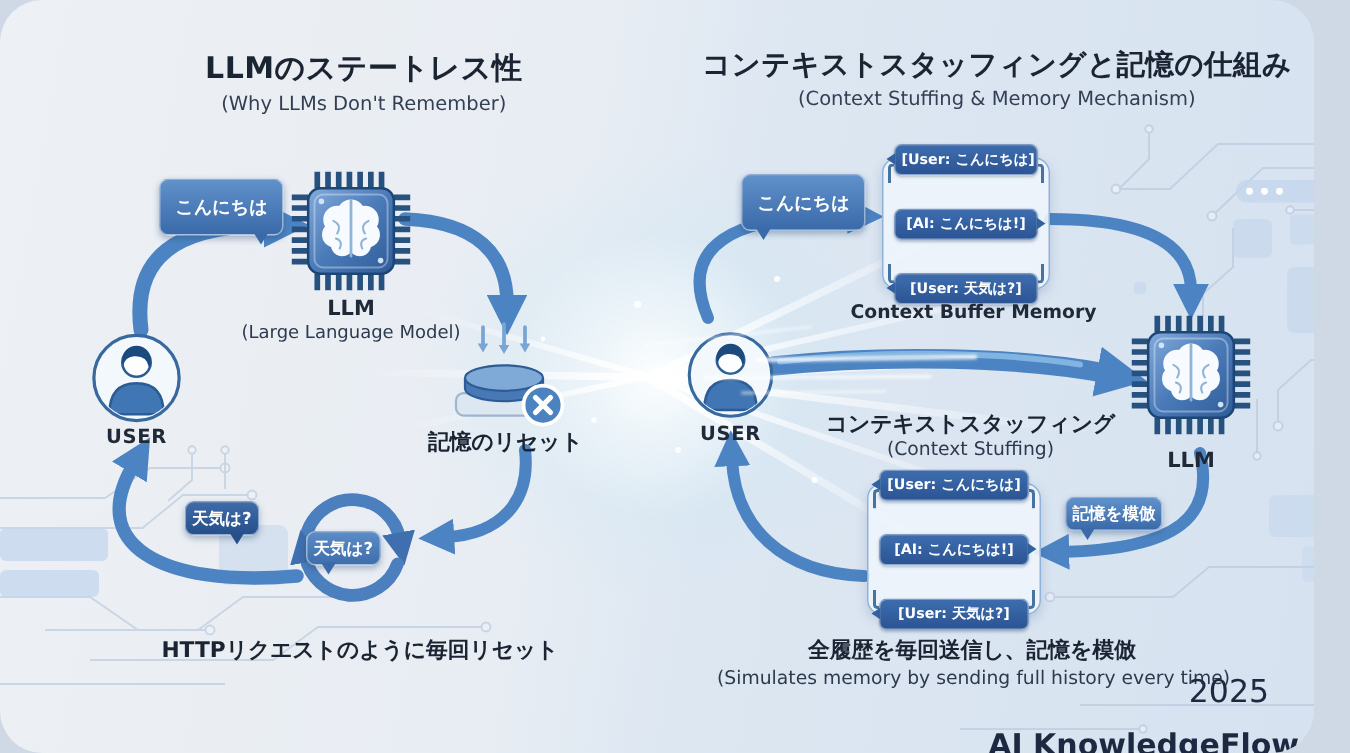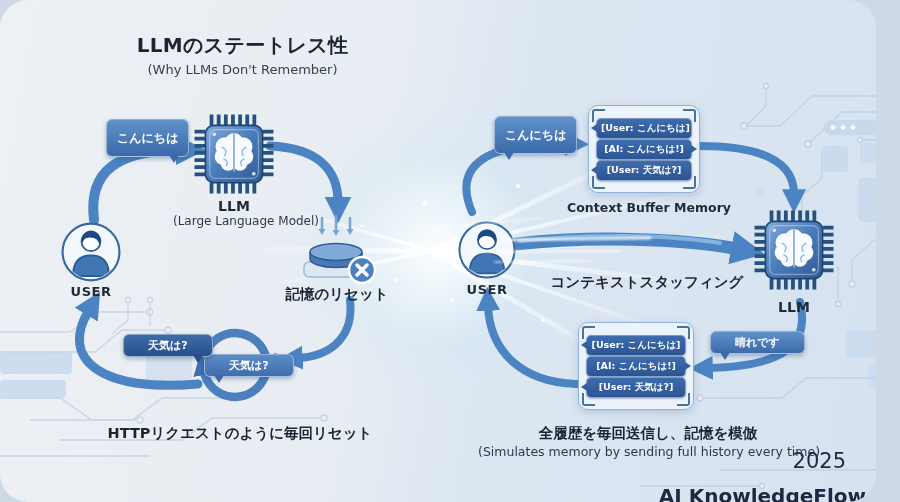--- a/index.html
+++ b/index.html
@@ -8,36 +8,36 @@
   svg{display:block}
   .abs{position:absolute}
   
   .hdr{position:absolute;text-align:center}
   .hdr .t{font-weight:bold;color:#1b2433;letter-spacing:.3px}
   .hdr .s{color:#333f53;margin-top:3px}
   
   .cap-jp{position:absolute;text-align:center;font-weight:bold;color:#1b2433;font-size:14.5px;white-space:nowrap}
   .cap-en{position:absolute;text-align:center;color:#2d3a4e;font-size:12.5px;white-space:nowrap}
   .lbl{position:absolute;text-align:center;font-weight:bold;color:#1f2937;white-space:nowrap}
-  .sublbl{position:absolute;text-align:right;color:#2d3a4e;white-space:nowrap}
+  .sublbl{position:absolute;text-align:center;color:#2d3a4e;white-space:nowrap}
   
   .bubble{position:absolute;color:#fff;font-weight:bold;font-size:12px;line-height:1;
     padding:12px 10px;border-radius:6px;white-space:nowrap;
     background:linear-gradient(180deg,#6091ca,#3a6aa9);
     border:1px solid rgba(255,255,255,.45);
     box-shadow:0 2px 4px rgba(35,65,105,.35)}
   .bubble.dark{background:linear-gradient(180deg,#3f6ba8,#27508b)}
-  .bubble.small{font-size:11px;padding:5px 24px}
+  .bubble.small{font-size:11px;padding:5px 4px}
   .bubble::after{content:"";position:absolute;bottom:-7px;border:5px solid transparent;border-top:8px solid #3a6aa9;border-bottom:0}
   .bubble.dark::after{border-top-color:#27508b}
   .tail-bl::after{left:9px}
   .tail-br::after{right:9px}
   
   .membox{position:absolute;background:rgba(238,244,251,.92);border:1.5px solid #8fb2d8;border-radius:10px;
-    box-shadow:0 3px 8px rgba(55,85,135,.22);display:flex;flex-direction:column;justify-content:center;gap:0;padding:10px 7px;box-sizing:border-box}
+    box-shadow:0 3px 8px rgba(55,85,135,.22);display:flex;flex-direction:column;justify-content:center;gap:22px;padding:10px 7px;box-sizing:border-box}
   .pill{position:relative;color:#fff;font-size:9.5px;font-weight:bold;text-align:center;white-space:nowrap;
     background:linear-gradient(180deg,#3d6dae,#2c5493);border:1px solid rgba(255,255,255,.4);
     border-radius:5px;padding:3px 4px;box-shadow:0 1px 2px rgba(30,55,95,.3)}
   .pill.tl::before{content:"";position:absolute;left:-6px;top:50%;transform:translateY(-50%);
     border:4px solid transparent;border-right:6px solid #33609f;border-left:0}
   .pill.tr::before{content:"";position:absolute;right:-6px;top:50%;transform:translateY(-50%);
     border:4px solid transparent;border-left:6px solid #33609f;border-right:0}
   .crn{position:absolute;width:11px;height:11px;border:2.5px solid #47749f;pointer-events:none}
   .crn.tl{top:3px;left:3px;border-right:0;border-bottom:0;border-radius:3px 0 0 0}
   .crn.tr{top:3px;right:3px;border-left:0;border-bottom:0;border-radius:0 3px 0 0}
@@ -194,20 +194,24 @@
       <path d="M800 302 C810 344 786 366 708 368" stroke-width="8" marker-end="url(#mA)"></path>
       <path d="M576 384 C522 382 490 352 488 306" stroke-width="8" marker-end="url(#mA)"></path>
     </g>
     <path d="M520 241 C590 233 670 235 720 243" stroke="#8fc0e8" stroke-width="4" fill="none" stroke-linecap="round" opacity=".8"></path>
   </svg>
 
   <div class="hdr" style="left:50px;top:32px;width:385px">
     <div class="t" style="font-size:20px">LLMのステートレス性</div>
     <div class="s" style="font-size:13px">(Why LLMs Don't Remember)</div>
   </div>
+  <div class="hdr" style="left:452px;top:30px;width:425px">
+    <div class="t" style="font-size:19px">コンテキストスタッフィングと記憶の仕組み</div>
+    <div class="s" style="font-size:13px">(Context Stuffing &amp; Memory Mechanism)</div>
+  </div>
 
   <svg class="abs" style="left:60px;top:221px" width="62" height="62">
       <use href="#sym-avatar"></use>
     </svg>
   <div class="lbl" style="left:56px;top:284px;width:70px;font-size:13px;letter-spacing:.5px">USER</div>
 
   <div class="bubble tail-br" style="left:106px;top:119px">こんにちは</div>
 
   <svg class="abs" style="left:192px;top:112px" width="84" height="84">
       <use href="#sym-chip"></use>
@@ -270,32 +274,33 @@
     <span class="pill tl">[User: 天気は?]</span>
   </div>
   <div class="lbl" style="left:559px;top:200px;width:180px;font-size:12.5px">Context Buffer Memory</div>
 
   <svg class="abs" style="left:752px;top:208px" width="84" height="84">
       <use href="#sym-chip"></use>
     </svg>
   <div class="lbl" style="left:753px;top:299px;width:82px;font-size:14px">LLM</div>
 
   <div class="cap-jp" style="left:547px;top:273px;width:200px">コンテキストスタッフィング</div>
+  <div class="cap-en" style="left:547px;top:291px;width:200px">(Context Stuffing)</div>
 
   <div class="membox" style="left:578px;top:322px;width:116px;height:88px">
     <span class="crn tl"></span>
       <span class="crn tr"></span>
     <span class="crn bl"></span>
       <span class="crn br"></span>
     <span class="pill tl">[User: こんにちは]</span>
     <span class="pill tr">[AI: こんにちは!]</span>
     <span class="pill tl">[User: 天気は?]</span>
   </div>
 
-  <div class="bubble small tail-bl" style="left:710px;top:331px">晴れです</div>
+  <div class="bubble small tail-bl" style="left:710px;top:331px">記憶を模倣</div>
 
   <div class="cap-jp" style="left:478px;top:424px;width:340px">全履歴を毎回送信し、記憶を模倣</div>
   <div class="cap-en" style="left:478px;top:444px;width:340px">(Simulates memory by sending full history every time)</div>
 
   <svg class="abs" width="900" height="502" style="left:0;top:0;pointer-events:none">
     <defs>
         <filter id="b1">
           <feGaussianBlur stdDeviation="1"></feGaussianBlur>
         </filter>
       </defs>

